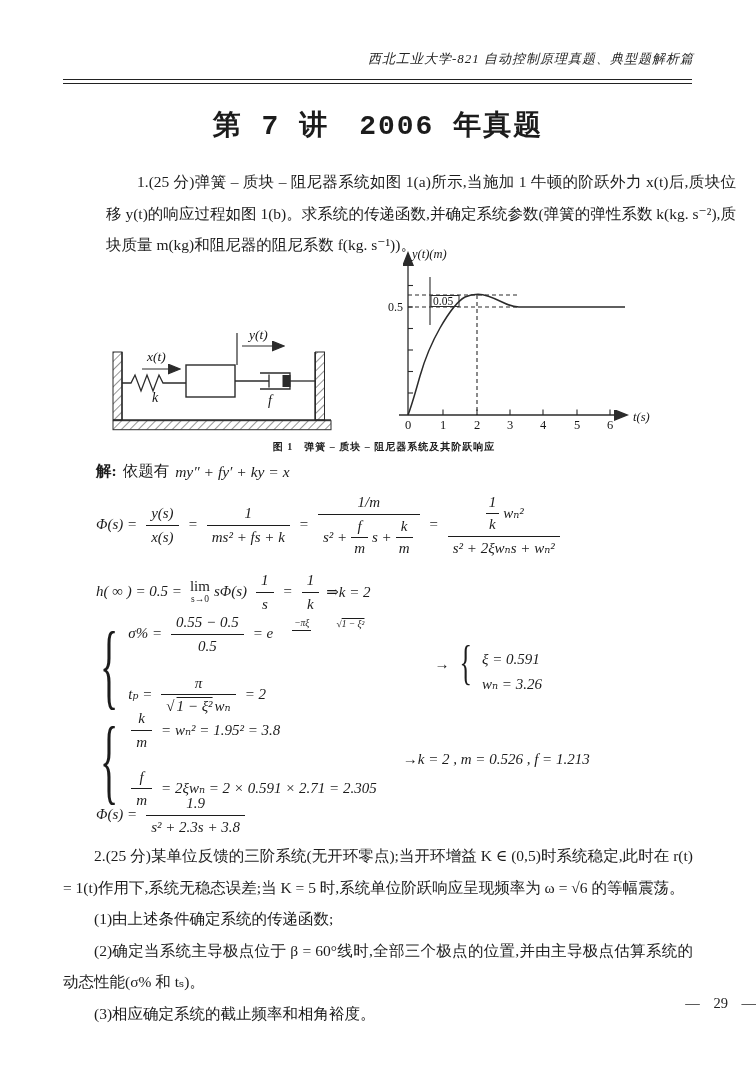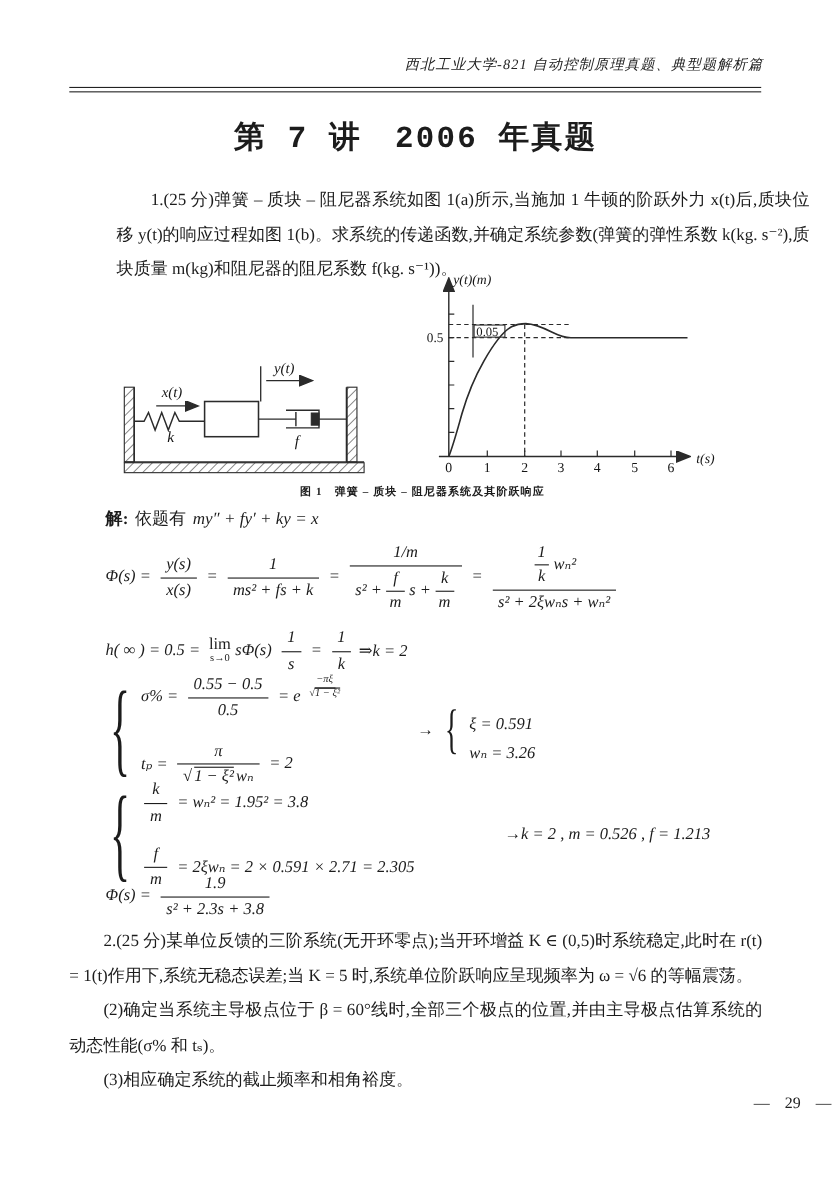--- a/index.html
+++ b/index.html
@@ -29,22 +29,22 @@
   .frac{display:inline-block;vertical-align:middle;margin:0 3px;}
   .frac>.num{display:flex;justify-content:center;align-items:center;gap:2px;
              border-bottom:1.2px solid #1c1c1c;padding:1px 5px 2px;line-height:1.25;}
   .frac>.den{display:flex;justify-content:center;align-items:center;gap:2px;
              padding:2px 5px 0;line-height:1.25;}
   .frac .frac{margin:0 2px;}
   .frac .frac>.num{padding:0 3px 1px;}
   .frac .frac>.den{padding:1px 3px 0;}
   .lim{display:inline-flex;flex-direction:column;align-items:center;line-height:1.05;margin:4px 2px;}
   .lim .lo{font-size:9.5px;}
-  .sfrac{display:inline-flex;flex-direction:column;align-items:center;font-size:9.5px;
-         line-height:1.15;position:relative;top:-9px;margin-left:2px;}
+  .sfrac{display:inline-flex;flex-direction:row;align-items:center;font-size:9.5px;
+         line-height:1.15;position:relative;top:-9px;margin-left:13px;gap:25px;}
   .sfrac .snum{border-bottom:0.9px solid #1c1c1c;padding:0 2px 1px;}
   .ol{text-decoration:overline;}
   .brace-tall{display:inline-block;font-size:38px;line-height:1;transform:scaleY(2.5);
               transform-origin:center;font-style:normal !important;margin:0 4px;font-weight:300;}
   .brace-sm{display:inline-block;font-size:26px;line-height:1;transform:scaleY(1.9);
             transform-origin:center;font-style:normal !important;margin:0 4px;font-weight:300;}
   .stack{display:flex;flex-direction:column;justify-content:center;}
   .sol-intro{font-size:15.5px;}
   .sol-label{font-weight:bold;font-style:normal;}
 
@@ -267,30 +267,31 @@
       <span>= wₙ² = 1.95² = 3.8</span>
     </div>
     <div class="mrow">
       <span class="frac">
         <span class="num">f</span>
         <span class="den">m</span>
       </span>
       <span>= 2ξwₙ = 2 × 0.591 × 2.71 = 2.305</span>
     </div>
   </div>
-  <span style="margin-left:76px;font-style:italic;">→k = 2 , m = 0.526 , f = 1.213</span>
+  <span style="margin-left:20px;font-style:italic;">→k = 2 , m = 0.526 , f = 1.213</span>
 </div>
 
 <div class="abs mrow math" style="top:793px;left:96px;">
   <span>Φ(s) =</span>
   <span class="frac">
     <span class="num">1.9</span>
     <span class="den">s² + 2.3s + 3.8</span>
   </span>
 </div>
 
 <div class="abs para" style="top:840px;">
   <p>2.(25 分)某单位反馈的三阶系统(无开环零点);当开环增益 K ∈ (0,5)时系统稳定,此时在 r(t) = 1(t)作用下,系统无稳态误差;当 K = 5 时,系统单位阶跃响应呈现频率为 ω = √6 的等幅震荡。</p>
+  <p>(1)由上述条件确定系统的传递函数;</p>
   <p>(2)确定当系统主导极点位于 β = 60°线时,全部三个极点的位置,并由主导极点估算系统的动态性能(σ% 和 tₛ)。</p>
   <p>(3)相应确定系统的截止频率和相角裕度。</p>
 </div>
 
 <div class="abs pageno">— 29 —</div>
 
 </body></html>

